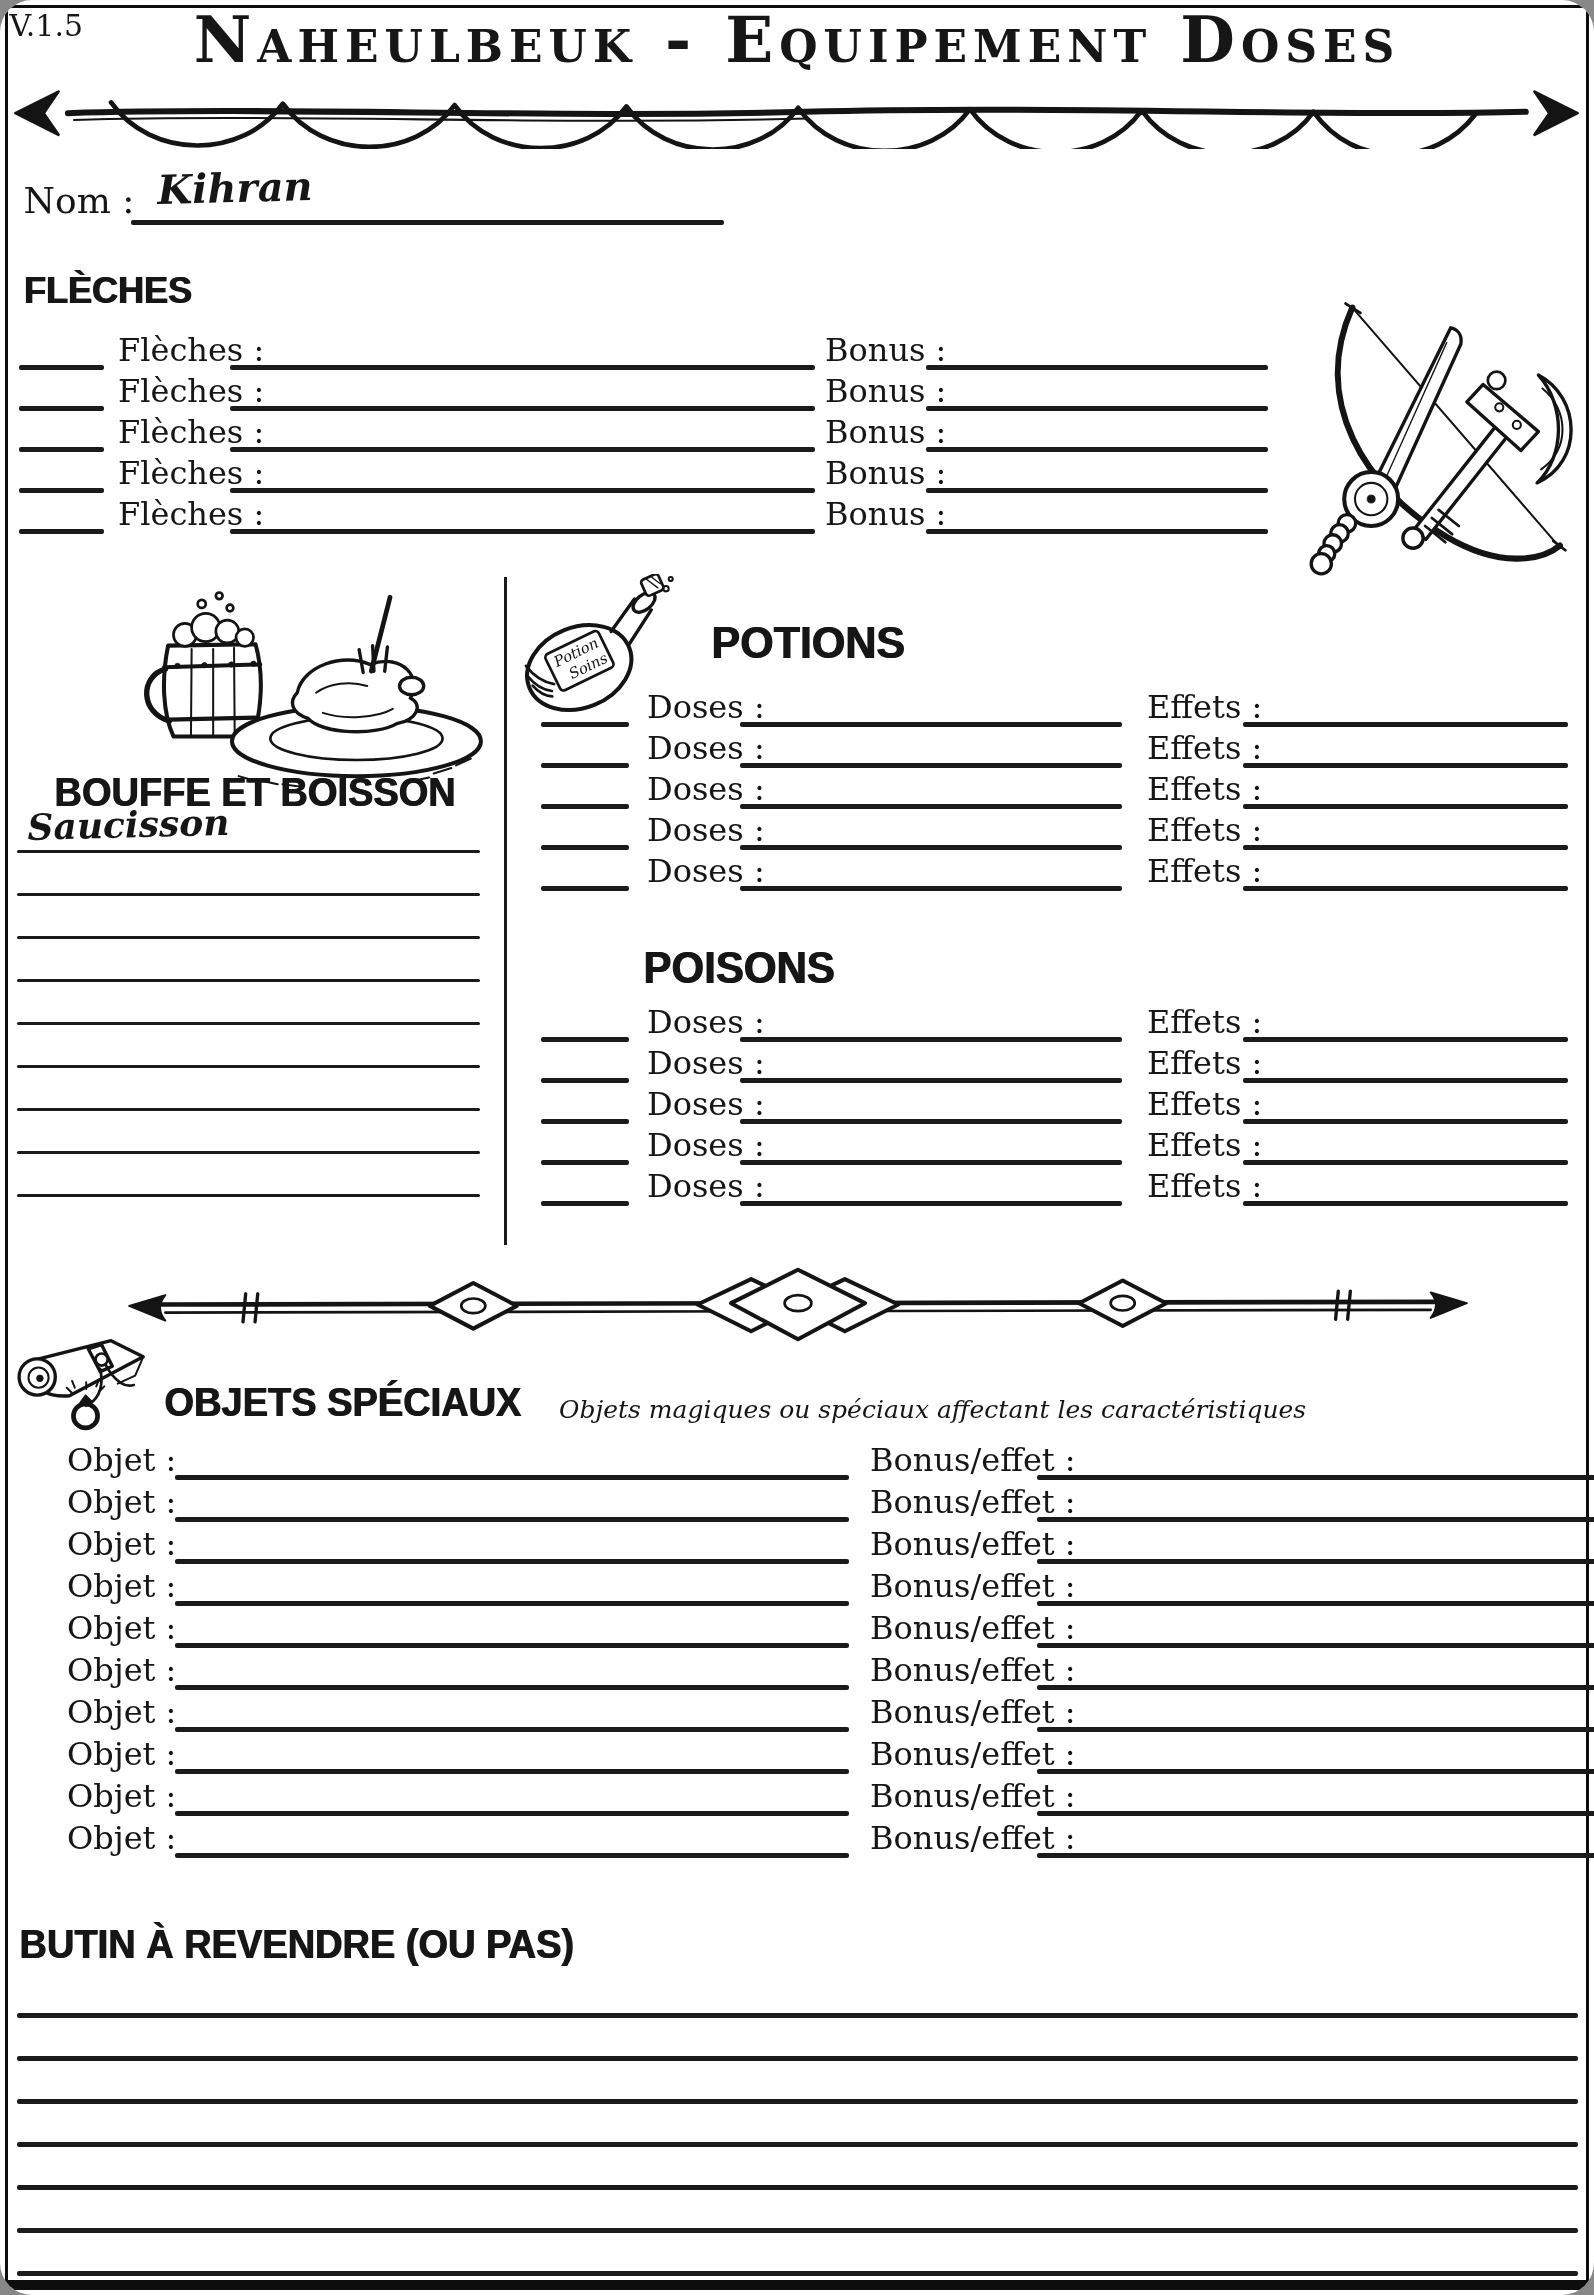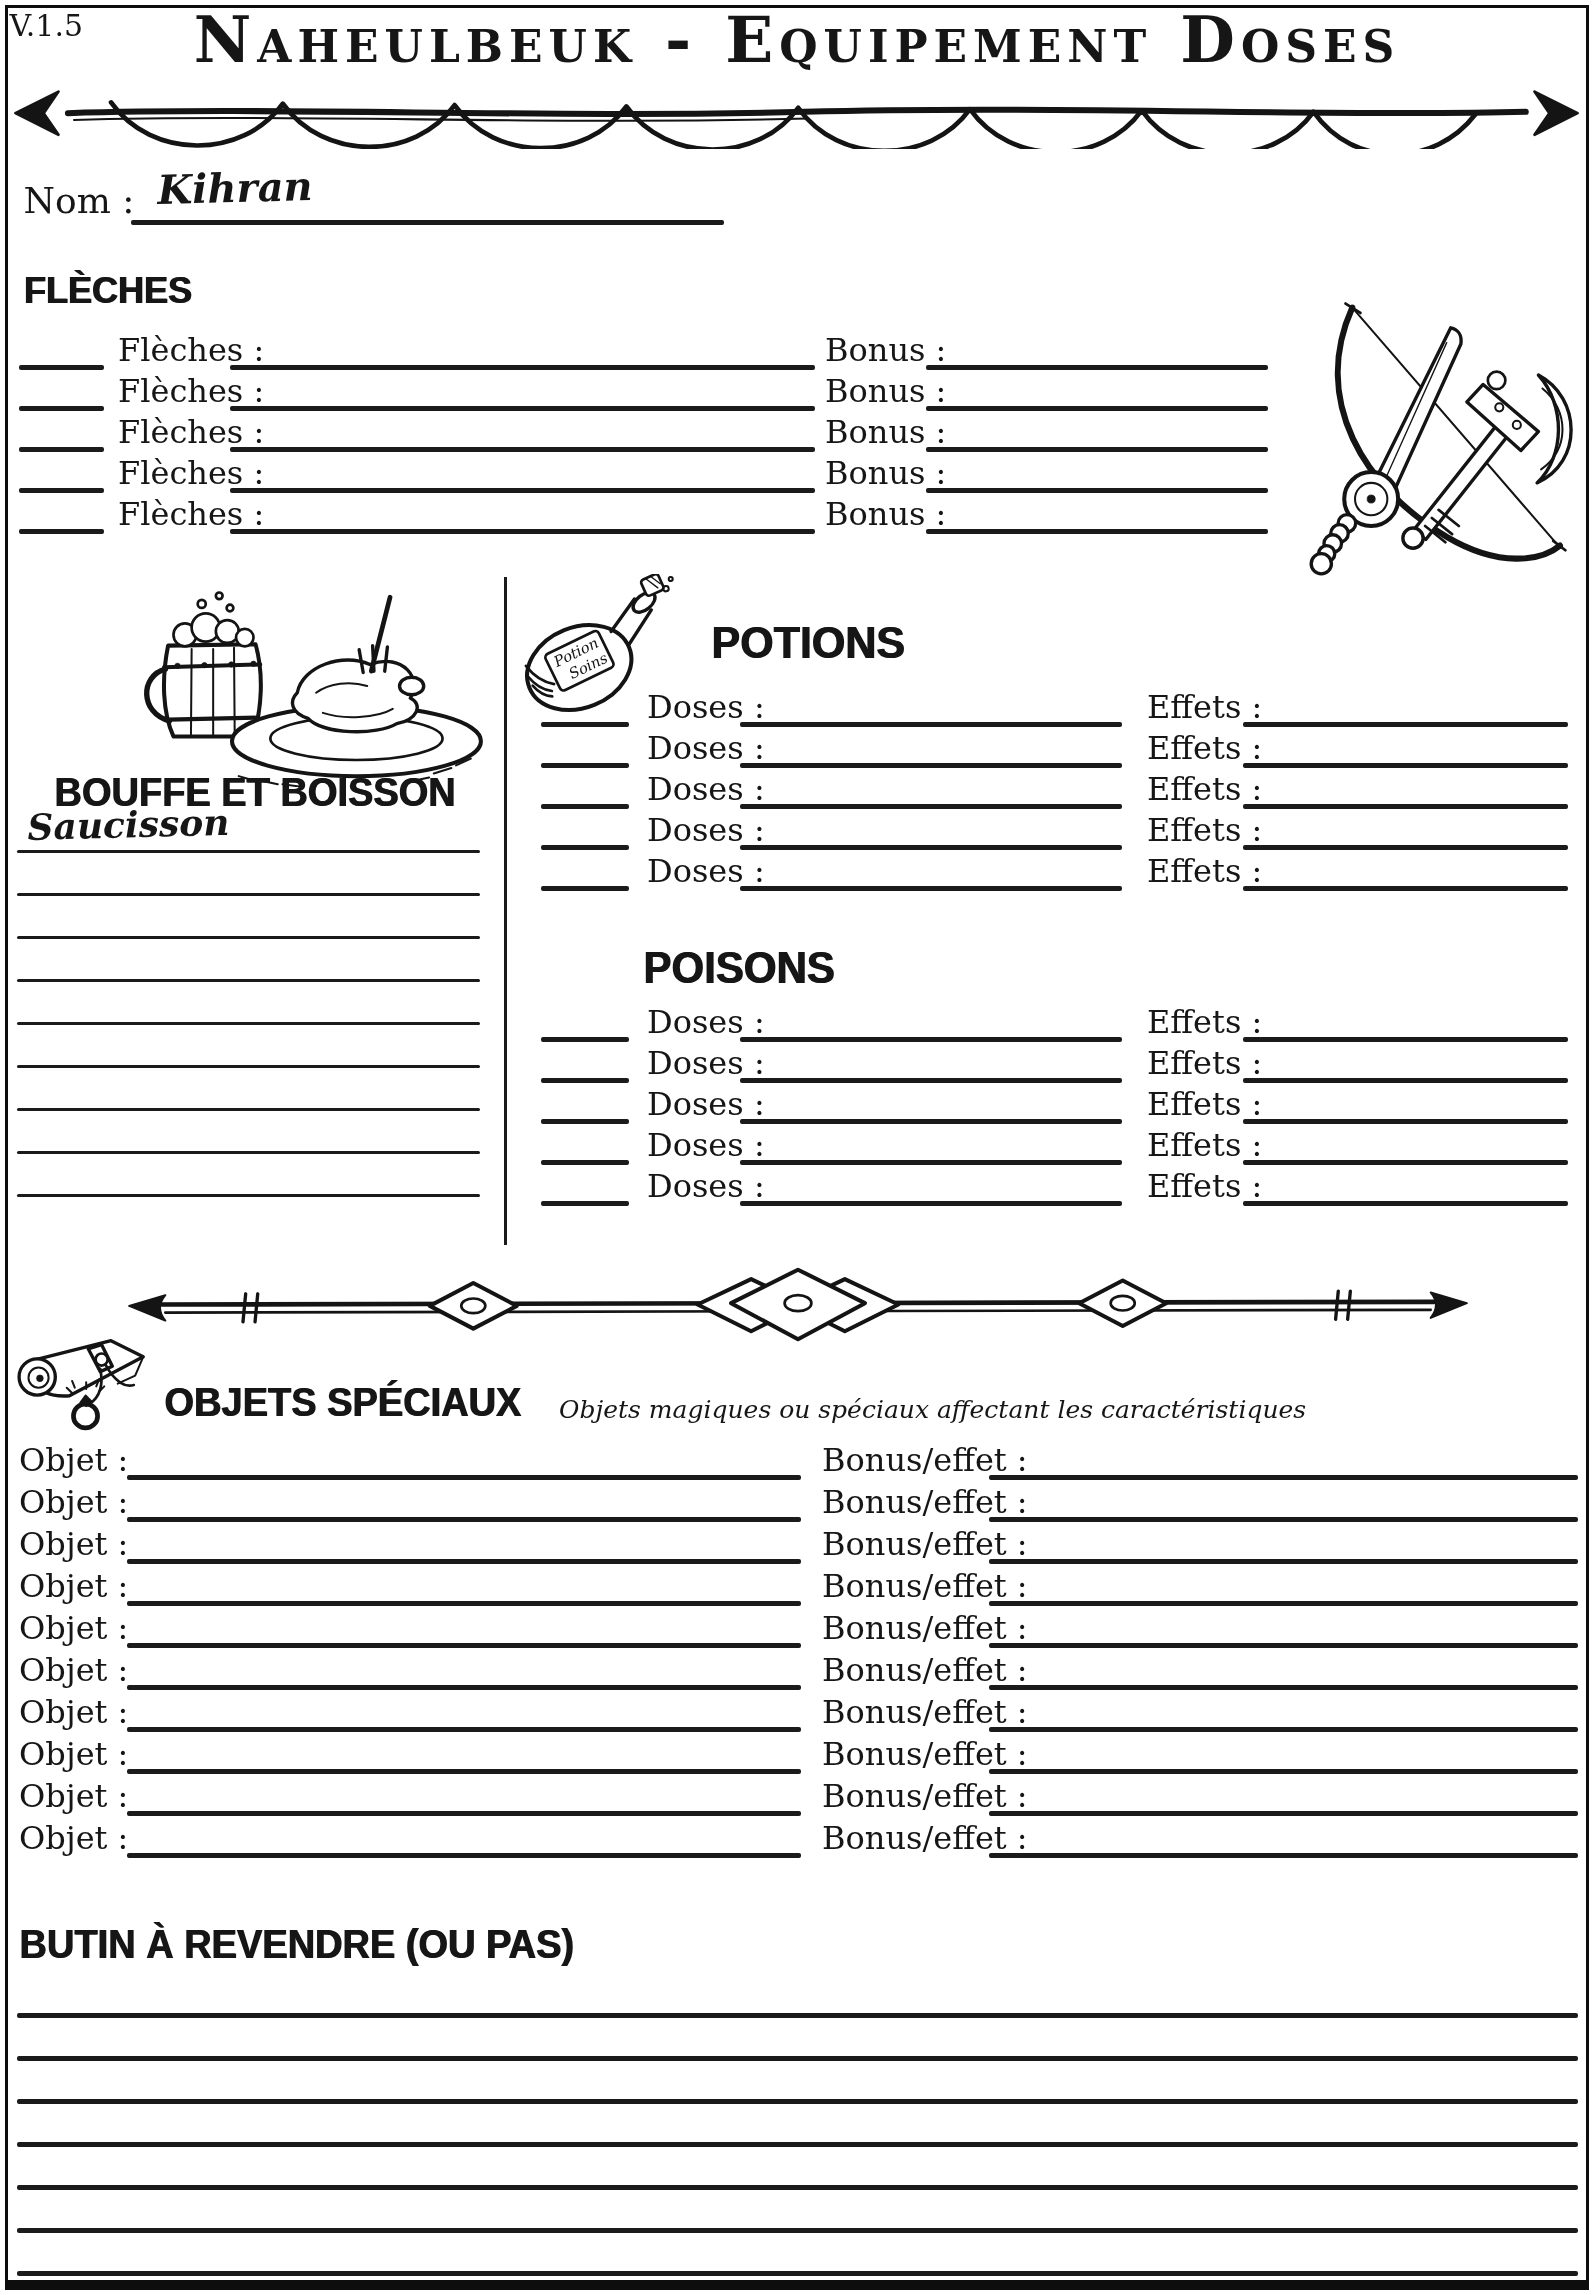--- a/index.html
+++ b/index.html
@@ -1,17 +1,17 @@
 <!DOCTYPE html>
 <html style="font-size:10.8px"><head>
 <meta charset="utf-8">
 <style>
   html,body{margin:0;padding:0;background:#888;}
   .page{position:relative;width:1594px;height:2295px;background:#ffffff;margin:0 auto;overflow:hidden;
-        font-family:"DejaVu Serif",serif;color:#161616;}
+        font-family:"DejaVu Serif",serif;color:#161616;border-radius:32px;}
   .frame{position:absolute;inset:5.4px;border:3.4px solid #0d0d0d;border-bottom-width:10.8px;pointer-events:none;}
   .abs{position:absolute;}
   .heading{font-family:"Liberation Sans",sans-serif;font-weight:bold;letter-spacing:0px;
            text-shadow:1.1px 0 0 currentColor;white-space:nowrap;line-height:1;transform:scaleY(1.05);transform-origin:left top;}
   .sub{font-family:"DejaVu Serif",serif;font-style:italic;white-space:nowrap;line-height:1;}
   .lbl{font-family:"DejaVu Serif",serif;white-space:nowrap;line-height:1;}
   .hand{font-family:"DejaVu Serif",serif;font-style:italic;font-weight:bold;transform:rotate(-1.5deg);
         transform-origin:left bottom;white-space:nowrap;line-height:1;}
   .fill-line{position:absolute;bottom:0;height:4.7px;background:#1b1b1b;border-radius:2px;}
   .page-title{left:0;right:0;top:6.7px;text-align:center;font-size:63px;font-weight:bold;
@@ -25,21 +25,21 @@
   .f-lbl{position:absolute;left:116px;bottom:1.3px;font-size:32px;}
   .f-blbl{position:absolute;left:823px;bottom:1.3px;font-size:32px;}
   #potions-rows{top:686px;} #poisons-rows{top:1001px;}
   #potions-rows .row,#poisons-rows .row{height:41px;}
   .p-qty{left:539px;width:88px;} .p-line{left:738px;width:382px;} .p-eline{left:1241px;width:325px;}
   .p-lbl{position:absolute;left:645px;bottom:1.3px;font-size:32px;}
   .p-elbl{position:absolute;left:1145px;bottom:1.3px;font-size:32px;}
   #bouffe-rows{top:810px;} #bouffe-rows .row{height:43px;}
   .b-line{left:15px;width:463px;height:3.4px;}
   .b-entry{position:absolute;left:25.6px;bottom:8px;font-size:36px;}
-  #objets-rows{top:1438px;} #objets-rows .row{height:42px;}
+  #objets-rows{top:1438px;} #objets-rows .row{height:42px;margin-left:48px;}
   .o-line{left:125px;width:674px;} .o-bline{left:987px;width:589px;}
   .o-lbl{position:absolute;left:17px;bottom:1.3px;font-size:32px;}
   .o-blbl{position:absolute;left:820px;bottom:1.3px;font-size:32px;}
   #butin-rows{top:1975px;} #butin-rows .row{height:43px;}
   .t-line{left:15px;width:1561px;height:5.4px;}
   .vdiv{left:504px;top:577px;width:3.4px;height:668px;background:#1b1b1b;}
   svg{display:block;}
   .ink{stroke:#141414;fill:none;stroke-linecap:round;stroke-linejoin:round;}
   .inkf{stroke:#141414;fill:#141414;stroke-linejoin:round;}
   .inkw{stroke:#141414;fill:#ffffff;stroke-linecap:round;stroke-linejoin:round;}

